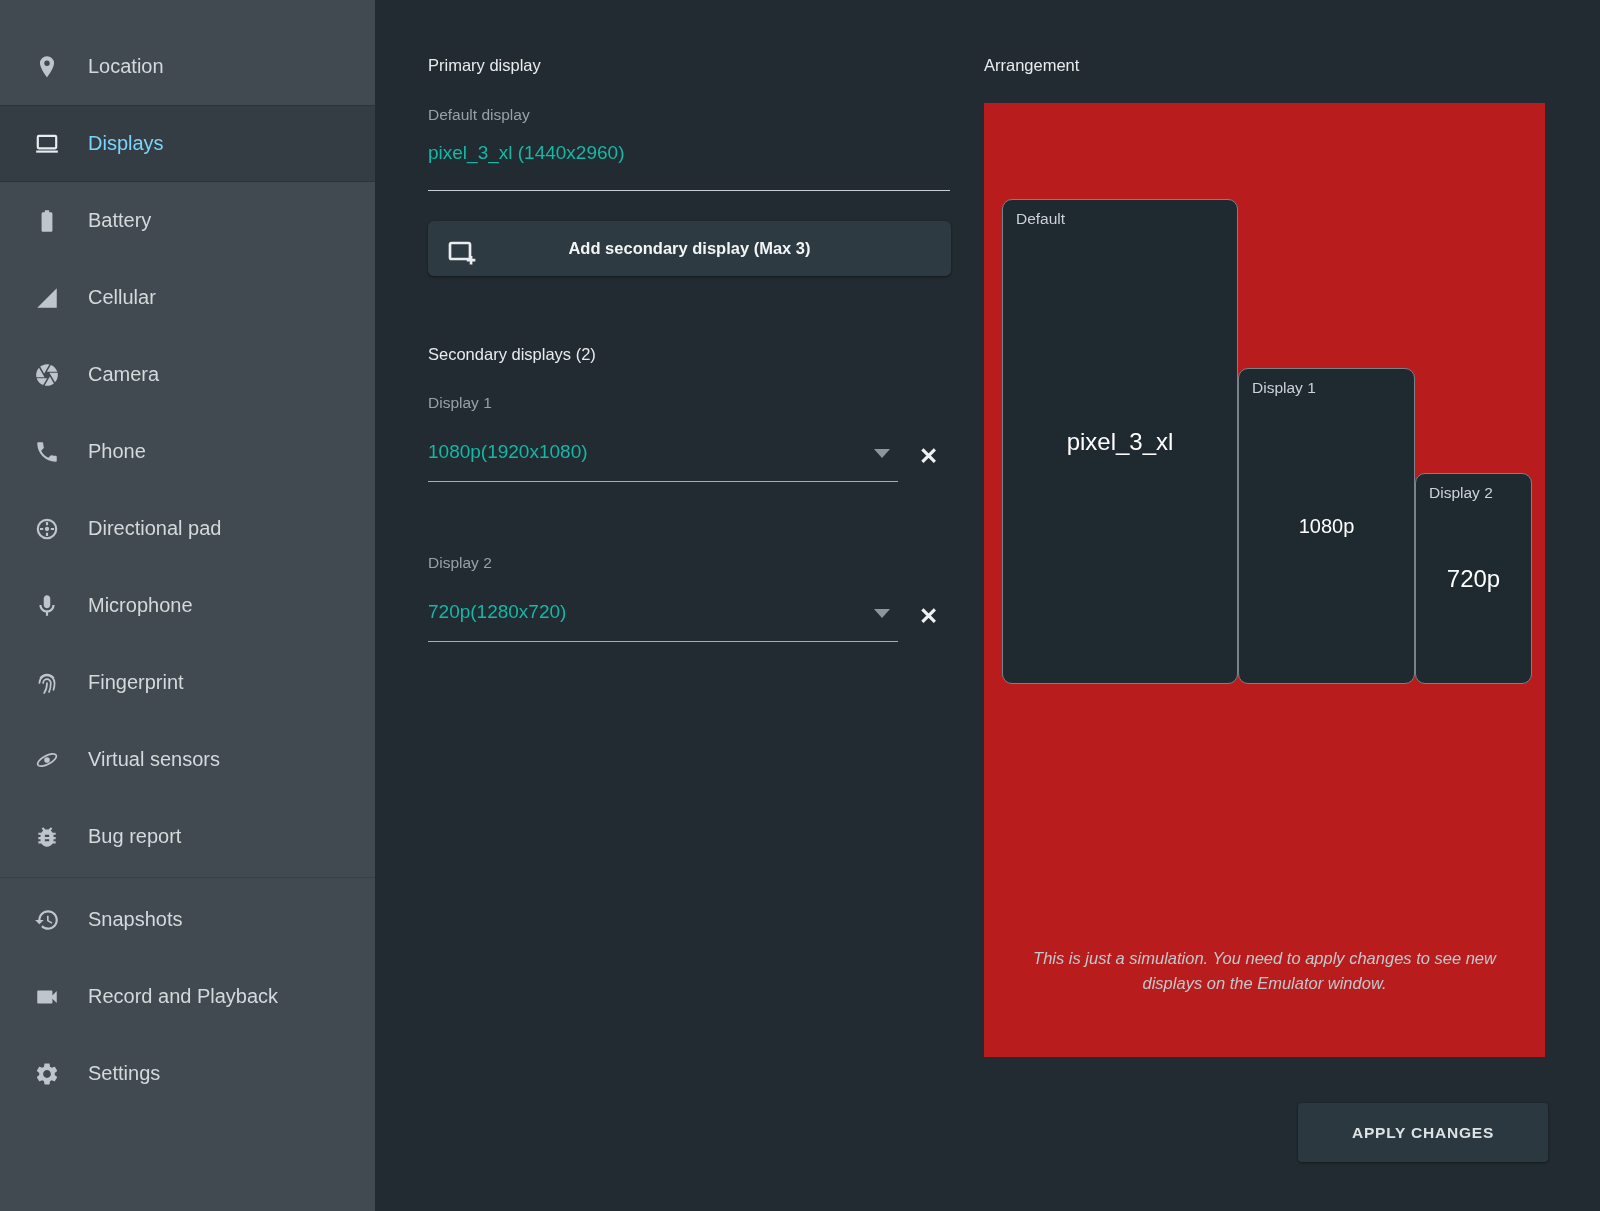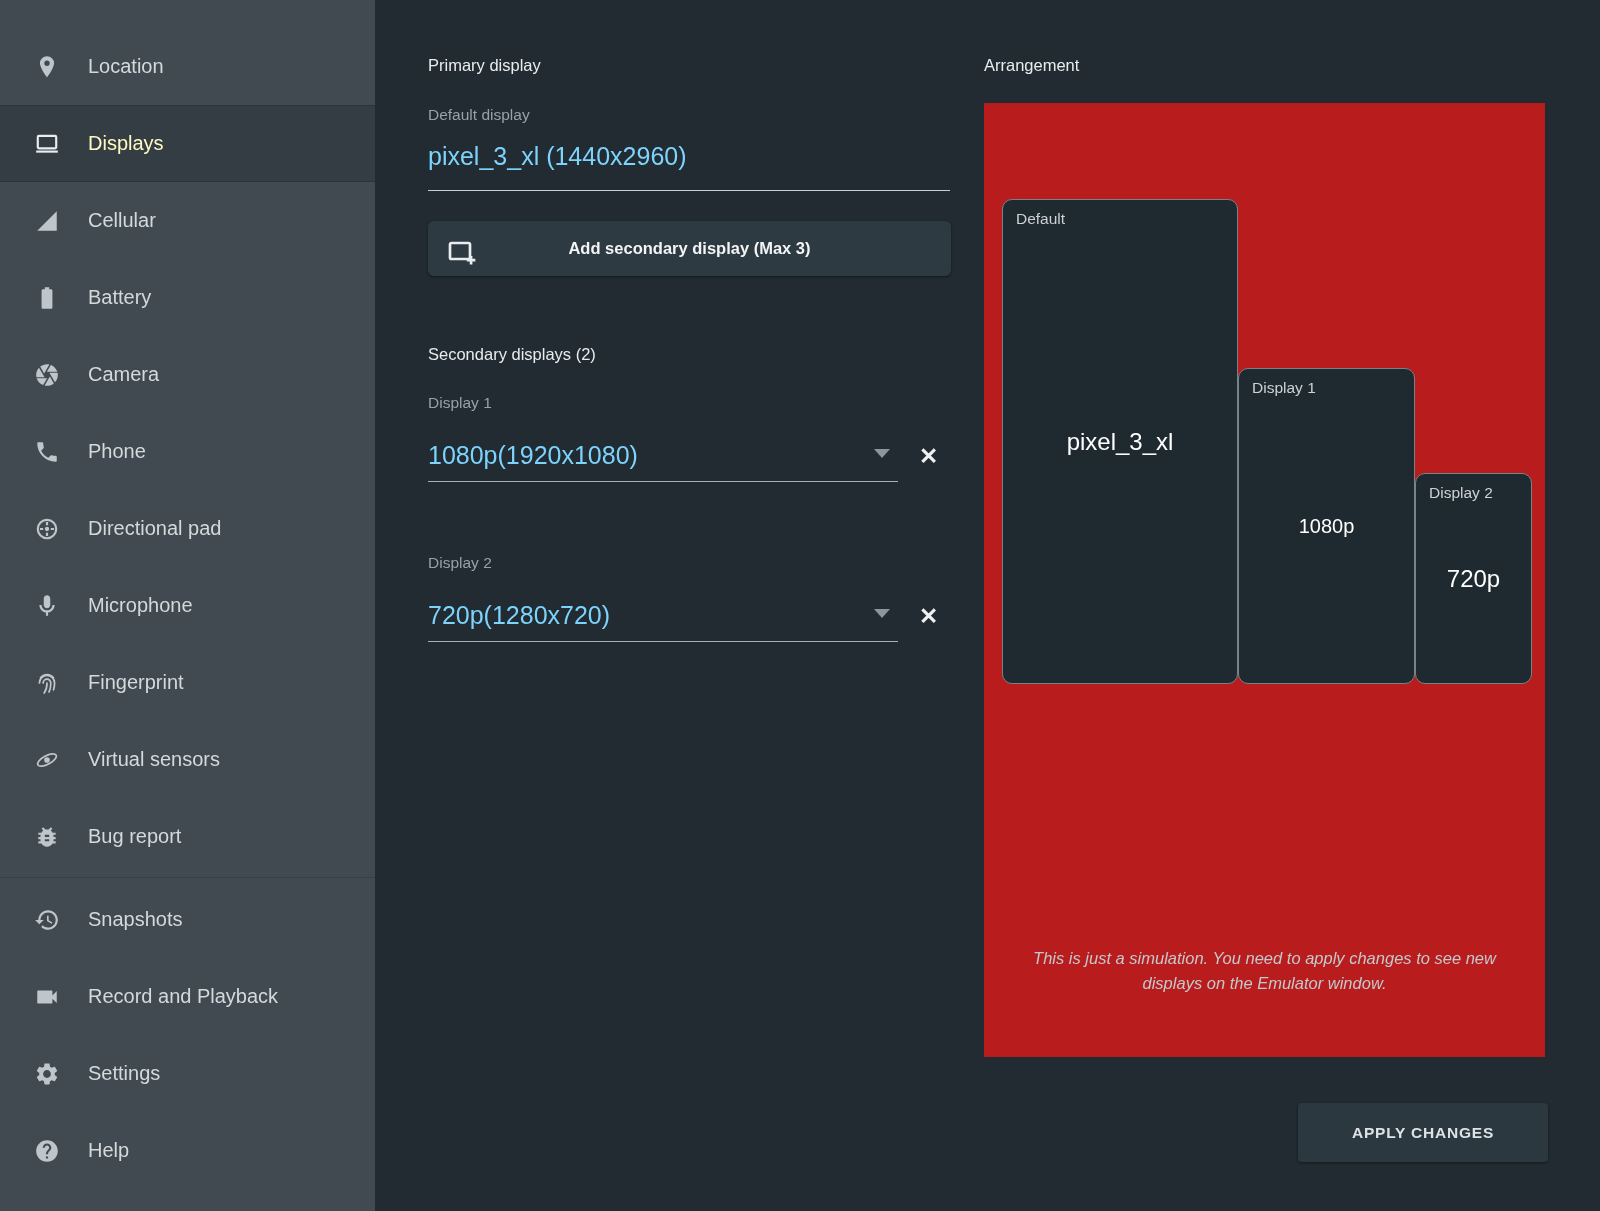--- a/index.html
+++ b/index.html
@@ -17,29 +17,29 @@
   }
   .srow {
     height:77px; display:flex; align-items:center; gap:28px;
     padding-left:34px; cursor:pointer; color:#bfc6cb;
   }
   .srow .slabel { font-size:20px; color:#d4d9dc; }
   .srow.selected {
     background:#333d43; color:#e9edef;
     border-top:1px solid #2b343a; border-bottom:1px solid #2b343a;
   }
-  .srow.selected .slabel { color:#fef9c3; }
+  .srow.selected .slabel { color:#7dd3fc; }
   .sicon { width:26px; height:26px; display:flex; align-items:center; justify-content:center; }
   .sicon svg { width:26px; height:26px; }
   .sdivider { height:1px; background:#374046; margin:2px 0 3px 0; }
 
   
   .h-section { position:absolute; font-size:16.5px; font-weight:500; color:#e9ecee; }
   .h-label   { position:absolute; font-size:15.5px; color:#97a1a7; }
-  .h-value   { position:absolute; font-size:25px; color:#7dd3fc; }
+  .h-value   { position:absolute; font-size:19px; color:#14b8a6; }
   .underline { position:absolute; height:1px; }
   .u-bright  { background:#c9ced2; }
   .u-dim     { background:#a7afb4; }
 
   .add-btn {
     position:absolute; left:428px; top:221px; width:523px; height:55px;
     background:#2d3a42; border-radius:6px; display:flex; align-items:center;
     cursor:pointer; box-shadow:0 1px 3px rgba(0,0,0,.45);
   }
   .add-btn .abicon { position:absolute; left:18px; top:16px; width:32px; height:32px; color:#e9edef; }
@@ -106,33 +106,33 @@
               <path d="M2 19h20"></path>
             </g>
           </svg>
       </span>
       <span class="slabel">Displays</span>
     </div>
 
     <div class="srow">
       <span class="sicon">
         <svg viewBox="0 0 24 24">
+            <path fill="currentColor" d="M15.67 4H14V2h-4v2H8.33C7.6 4 7 4.6 7 5.33v15.33C7 21.4 7.6 22 8.33 22h7.33c.74 0 1.34-.6 1.34-1.33V5.33C17 4.6 16.4 4 15.67 4z"></path>
+          </svg>
+      </span>
+      <span class="slabel">Battery</span>
+    </div>
+
+    <div class="srow">
+      <span class="sicon">
+        <svg viewBox="0 0 24 24">
             <path fill="currentColor" d="M3 21h18V3L3 21z"></path>
           </svg>
       </span>
       <span class="slabel">Cellular</span>
-    </div>
-
-    <div class="srow">
-      <span class="sicon">
-        <svg viewBox="0 0 24 24">
-            <path fill="currentColor" d="M15.67 4H14V2h-4v2H8.33C7.6 4 7 4.6 7 5.33v15.33C7 21.4 7.6 22 8.33 22h7.33c.74 0 1.34-.6 1.34-1.33V5.33C17 4.6 16.4 4 15.67 4z"></path>
-          </svg>
-      </span>
-      <span class="slabel">Battery</span>
     </div>
 
     <div class="srow">
       <span class="sicon">
         <svg viewBox="0 0 24 24">
             <path fill="currentColor" d="M9.4 10.5l4.77-8.26C13.47 2.09 12.75 2 12 2c-2.4 0-4.6.85-6.32 2.25l3.66 6.35.06-.1zM21.54 9c-.92-2.92-3.15-5.26-6-6.34L11.88 9h9.66zm.26 1h-7.49l.29.5 4.76 8.25C21 16.97 22 14.61 22 12c0-.69-.07-1.35-.2-2zM8.54 12l-3.9-6.75C3.01 7.03 2 9.39 2 12c0 .69.07 1.35.2 2h7.49l-1.15-2zm-6.08 3c.92 2.92 3.15 5.26 6 6.34L12.12 15H2.46zm11.27 0l-3.9 6.76c.7.15 1.42.24 2.17.24 2.4 0 4.6-.85 6.32-2.25l-3.66-6.35-.93 1.6z"></path>
           </svg>
       </span>
       <span class="slabel">Camera</span>
     </div>
@@ -223,28 +223,20 @@
 
     <div class="srow">
       <span class="sicon">
         <svg viewBox="0 0 24 24">
             <path fill="currentColor" d="M19.14 12.94c.04-.3.06-.61.06-.94 0-.32-.02-.64-.07-.94l2.03-1.58c.18-.14.23-.41.12-.61l-1.92-3.32c-.12-.22-.37-.29-.59-.22l-2.39.96c-.5-.38-1.03-.7-1.62-.94l-.36-2.54c-.04-.24-.24-.41-.48-.41h-3.84c-.24 0-.43.17-.47.41l-.36 2.54c-.59.24-1.13.57-1.62.94l-2.39-.96c-.22-.08-.47 0-.59.22L2.74 8.87c-.12.21-.08.47.12.61l2.03 1.58c-.05.3-.09.63-.09.94s.02.64.07.94l-2.03 1.58c-.18.14-.23.41-.12.61l1.92 3.32c.12.22.37.29.59.22l2.39-.96c.5.38 1.03.7 1.62.94l.36 2.54c.05.24.24.41.48.41h3.84c.24 0 .44-.17.47-.41l.36-2.54c.59-.24 1.13-.56 1.62-.94l2.39.96c.22.08.47 0 .59-.22l1.92-3.32c.12-.22.07-.47-.12-.61l-2.01-1.58zM12 15.6c-1.98 0-3.6-1.62-3.6-3.6s1.62-3.6 3.6-3.6 3.6 1.62 3.6 3.6-1.62 3.6-3.6 3.6z"></path>
           </svg>
       </span>
       <span class="slabel">Settings</span>
     </div>
 
-    <div class="srow">
-      <span class="sicon">
-        <svg viewBox="0 0 24 24">
-            <path fill="currentColor" d="M12 2C6.48 2 2 6.48 2 12s4.48 10 10 10 10-4.48 10-10S17.52 2 12 2zm1 17h-2v-2h2v2zm2.07-7.75l-.9.92C13.45 12.9 13 13.5 13 15h-2v-.5c0-1.1.45-2.1 1.17-2.83l1.24-1.26c.37-.36.59-.86.59-1.41 0-1.1-.9-2-2-2s-2 .9-2 2H8c0-2.21 1.79-4 4-4s4 1.79 4 4c0 .88-.36 1.68-.93 2.25z"></path>
-          </svg>
-      </span>
-      <span class="slabel">Help</span>
-    </div>
 
   </nav>
 
   <div class="h-section" style="left:428px; top:56px;">Primary display</div>
   <div class="h-label" style="left:428px; top:106px;">Default display</div>
   <div class="h-value" style="left:428px; top:142px;">pixel_3_xl (1440x2960)</div>
   <div class="underline u-bright" style="left:428px; top:190px; width:522px;"></div>
 
   <div class="add-btn">
     <span class="abicon">

